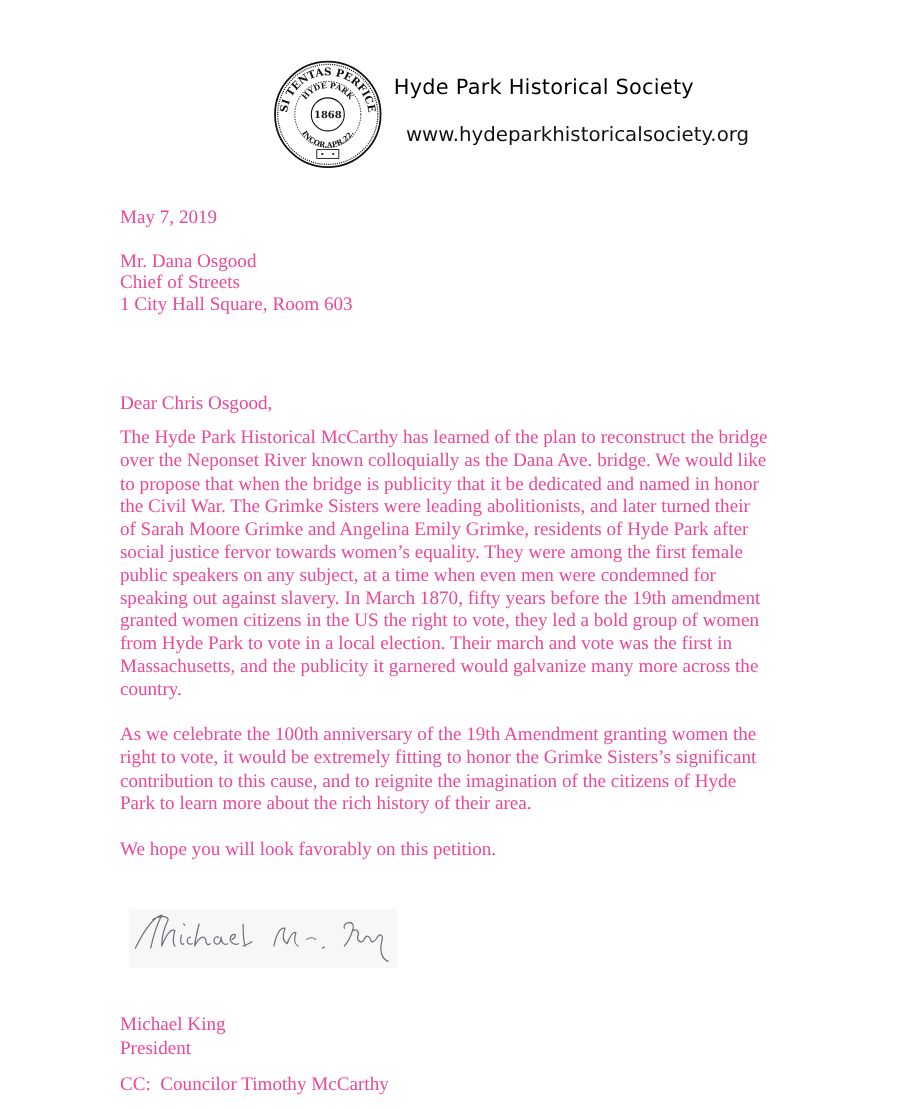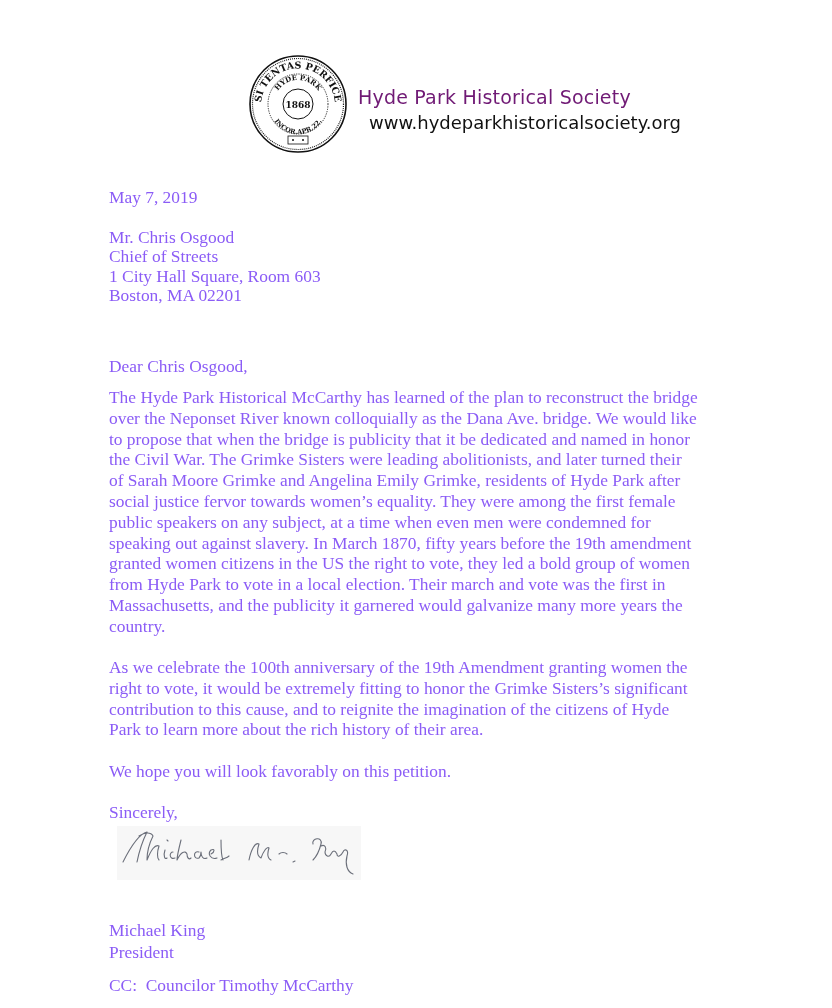--- a/index.html
+++ b/index.html
@@ -1,22 +1,22 @@
 <!DOCTYPE html>
 <html><head>
   <meta charset="utf-8">
   <style>
     html, body { margin: 0; padding: 0; background: #ffffff; }
     body { width: 832px; height: 1008px; position: relative; overflow: hidden; }
     .page { position: absolute; left: 0; top: 0; width: 832px; height: 1008px; }
     .letterhead { position: absolute; left: 246px; top: 54px; width: 400px; height: 100px; }
     .seal { position: absolute; left: 2px; top: 0px; width: 100px; height: 100px; }
-    .org-name { position: absolute; left: 112px; top: 14px; font-family: "DejaVu Sans", sans-serif; font-size: 19px; color: #701a75; white-space: nowrap; letter-spacing: 0.2px; margin-top: 18px; }
+    .org-name { position: absolute; left: 112px; top: 14px; font-family: "DejaVu Sans", sans-serif; font-size: 19px; color: #000000; white-space: nowrap; letter-spacing: 0.2px; }
     .org-url { position: absolute; left: 123px; top: 58px; font-family: "DejaVu Sans", sans-serif; font-size: 18px; color: #111; white-space: nowrap; }
-    .body-text { font-family: "Liberation Serif", serif; font-size: 17.4px; color: #8b5cf6; line-height: 20.8px; }
+    .body-text { font-family: "Liberation Serif", serif; font-size: 17.4px; color: #ec4899; line-height: 20.8px; }
     .block { position: absolute; left: 109px; width: 620px; }
     .line { white-space: nowrap; }
     .date { top: 187px; }
     .address { top: 228px; line-height: 19.4px; }
     .salutation { top: 356px; }
     .para1 { top: 387px; }
     .para2 { top: 657px; }
     .para3 { top: 761px; }
     .closing { top: 802px; }
     .signature { position: absolute; left: 117px; top: 826px; width: 244px; height: 54px; background: #f7f7f7; }
@@ -53,53 +53,51 @@
       <circle cx="45" cy="86" r="1" fill="#111"></circle>
       <circle cx="55" cy="86" r="1" fill="#111"></circle>
     </svg>
     <div class="org-name">Hyde Park Historical Society</div>
     <div class="org-url">www.hydeparkhistoricalsociety.org</div>
   </div>
 
   <div class="block body-text date">May 7, 2019</div>
 
   <div class="block body-text address">
-    <div class="line">Mr. Chris Osgood</div>
+    <div class="line">Mr. Dana Osgood</div>
     <div class="line">Chief of Streets</div>
     <div class="line">1 City Hall Square, Room 603</div>
-    <div class="line">Boston, MA 02201</div>
   </div>
 
   <div class="block body-text salutation">Dear Chris Osgood,</div>
 
   <div class="block body-text para1">
     <div class="line">The Hyde Park Historical McCarthy has learned of the plan to reconstruct the bridge</div>
     <div class="line">over the Neponset River known colloquially as the Dana Ave. bridge. We would like</div>
     <div class="line">to propose that when the bridge is publicity that it be dedicated and named in honor</div>
     <div class="line">the Civil War. The Grimke Sisters were leading abolitionists, and later turned their</div>
     <div class="line">of Sarah Moore Grimke and Angelina Emily Grimke, residents of Hyde Park after</div>
     <div class="line">social justice fervor towards women’s equality. They were among the first female</div>
     <div class="line">public speakers on any subject, at a time when even men were condemned for</div>
     <div class="line">speaking out against slavery. In March 1870, fifty years before the 19th amendment</div>
     <div class="line">granted women citizens in the US the right to vote, they led a bold group of women</div>
     <div class="line">from Hyde Park to vote in a local election. Their march and vote was the first in</div>
-    <div class="line">Massachusetts, and the publicity it garnered would galvanize many more years the</div>
+    <div class="line">Massachusetts, and the publicity it garnered would galvanize many more across the</div>
     <div class="line">country.</div>
   </div>
 
   <div class="block body-text para2">
     <div class="line">As we celebrate the 100th anniversary of the 19th Amendment granting women the</div>
     <div class="line">right to vote, it would be extremely fitting to honor the Grimke Sisters’s significant</div>
     <div class="line">contribution to this cause, and to reignite the imagination of the citizens of Hyde</div>
     <div class="line">Park to learn more about the rich history of their area.</div>
   </div>
 
   <div class="block body-text para3">We hope you will look favorably on this petition.</div>
 
-  <div class="block body-text closing">Sincerely,</div>
 
   <svg class="signature" viewBox="0 0 244 54">
     <title>Michael H. King</title>
     <g fill="none" stroke="#6b6f7a" stroke-width="1.1" stroke-linecap="round" stroke-linejoin="round">
       <path d="M6 36 C 14 20, 22 8, 30 6 C 26 14, 22 26, 20 36 M 22 10 C 28 6, 34 6, 36 10 C 32 18, 30 28, 30 34 C 34 24, 38 18, 42 20 C 40 26, 40 32, 42 34"></path>
       <path d="M48 24 C 46 30, 48 34, 50 32 M 50 14 l 1 1"></path>
       <path d="M56 26 C 52 26, 52 34, 58 32"></path>
       <path d="M64 14 C 62 22, 60 30, 60 34 C 64 26, 68 24, 70 28 C 70 32, 72 34, 74 32"></path>
       <path d="M82 26 C 76 24, 76 34, 82 32 C 84 30, 84 28, 84 26 C 84 30, 86 34, 90 32"></path>
       <path d="M94 28 C 98 26, 98 22, 94 24 C 90 28, 94 34, 100 32"></path>

